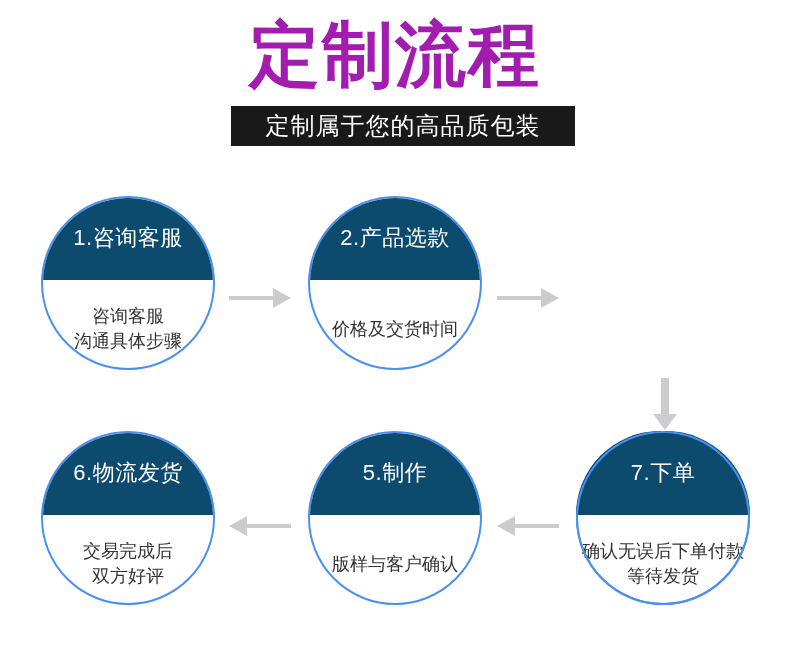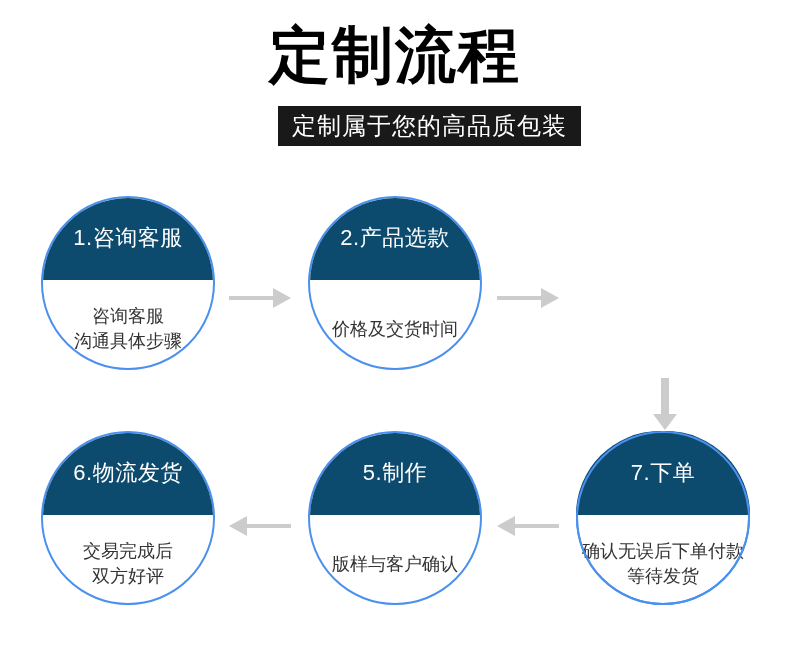--- a/index.html
+++ b/index.html
@@ -20,37 +20,36 @@
   .header {
     position: absolute;
     left: 0;
     top: 0;
     width: 790px;
     text-align: center;
   }
   .page-title {
     margin: 0;
     padding-top: 20px;
-    font-size: 61px;
+    font-size: 71px;
     line-height: 70px;
     font-weight: bold;
-    color: #000000;
+    color: #a21caf;
     letter-spacing: 2px;
   }
   .subtitle-banner {
     position: absolute;
     left: 231px;
     top: 106px;
-    width: 303px;
+    width: 344px;
     height: 40px;
     background: #191919;
     display: flex;
     align-items: center;
     justify-content: center;
-    margin-left: 47px;
   }
   .subtitle-text {
     color: #ffffff;
     font-size: 24px;
     line-height: 24px;
     font-weight: normal;
     letter-spacing: 1px;
   }
 
   

